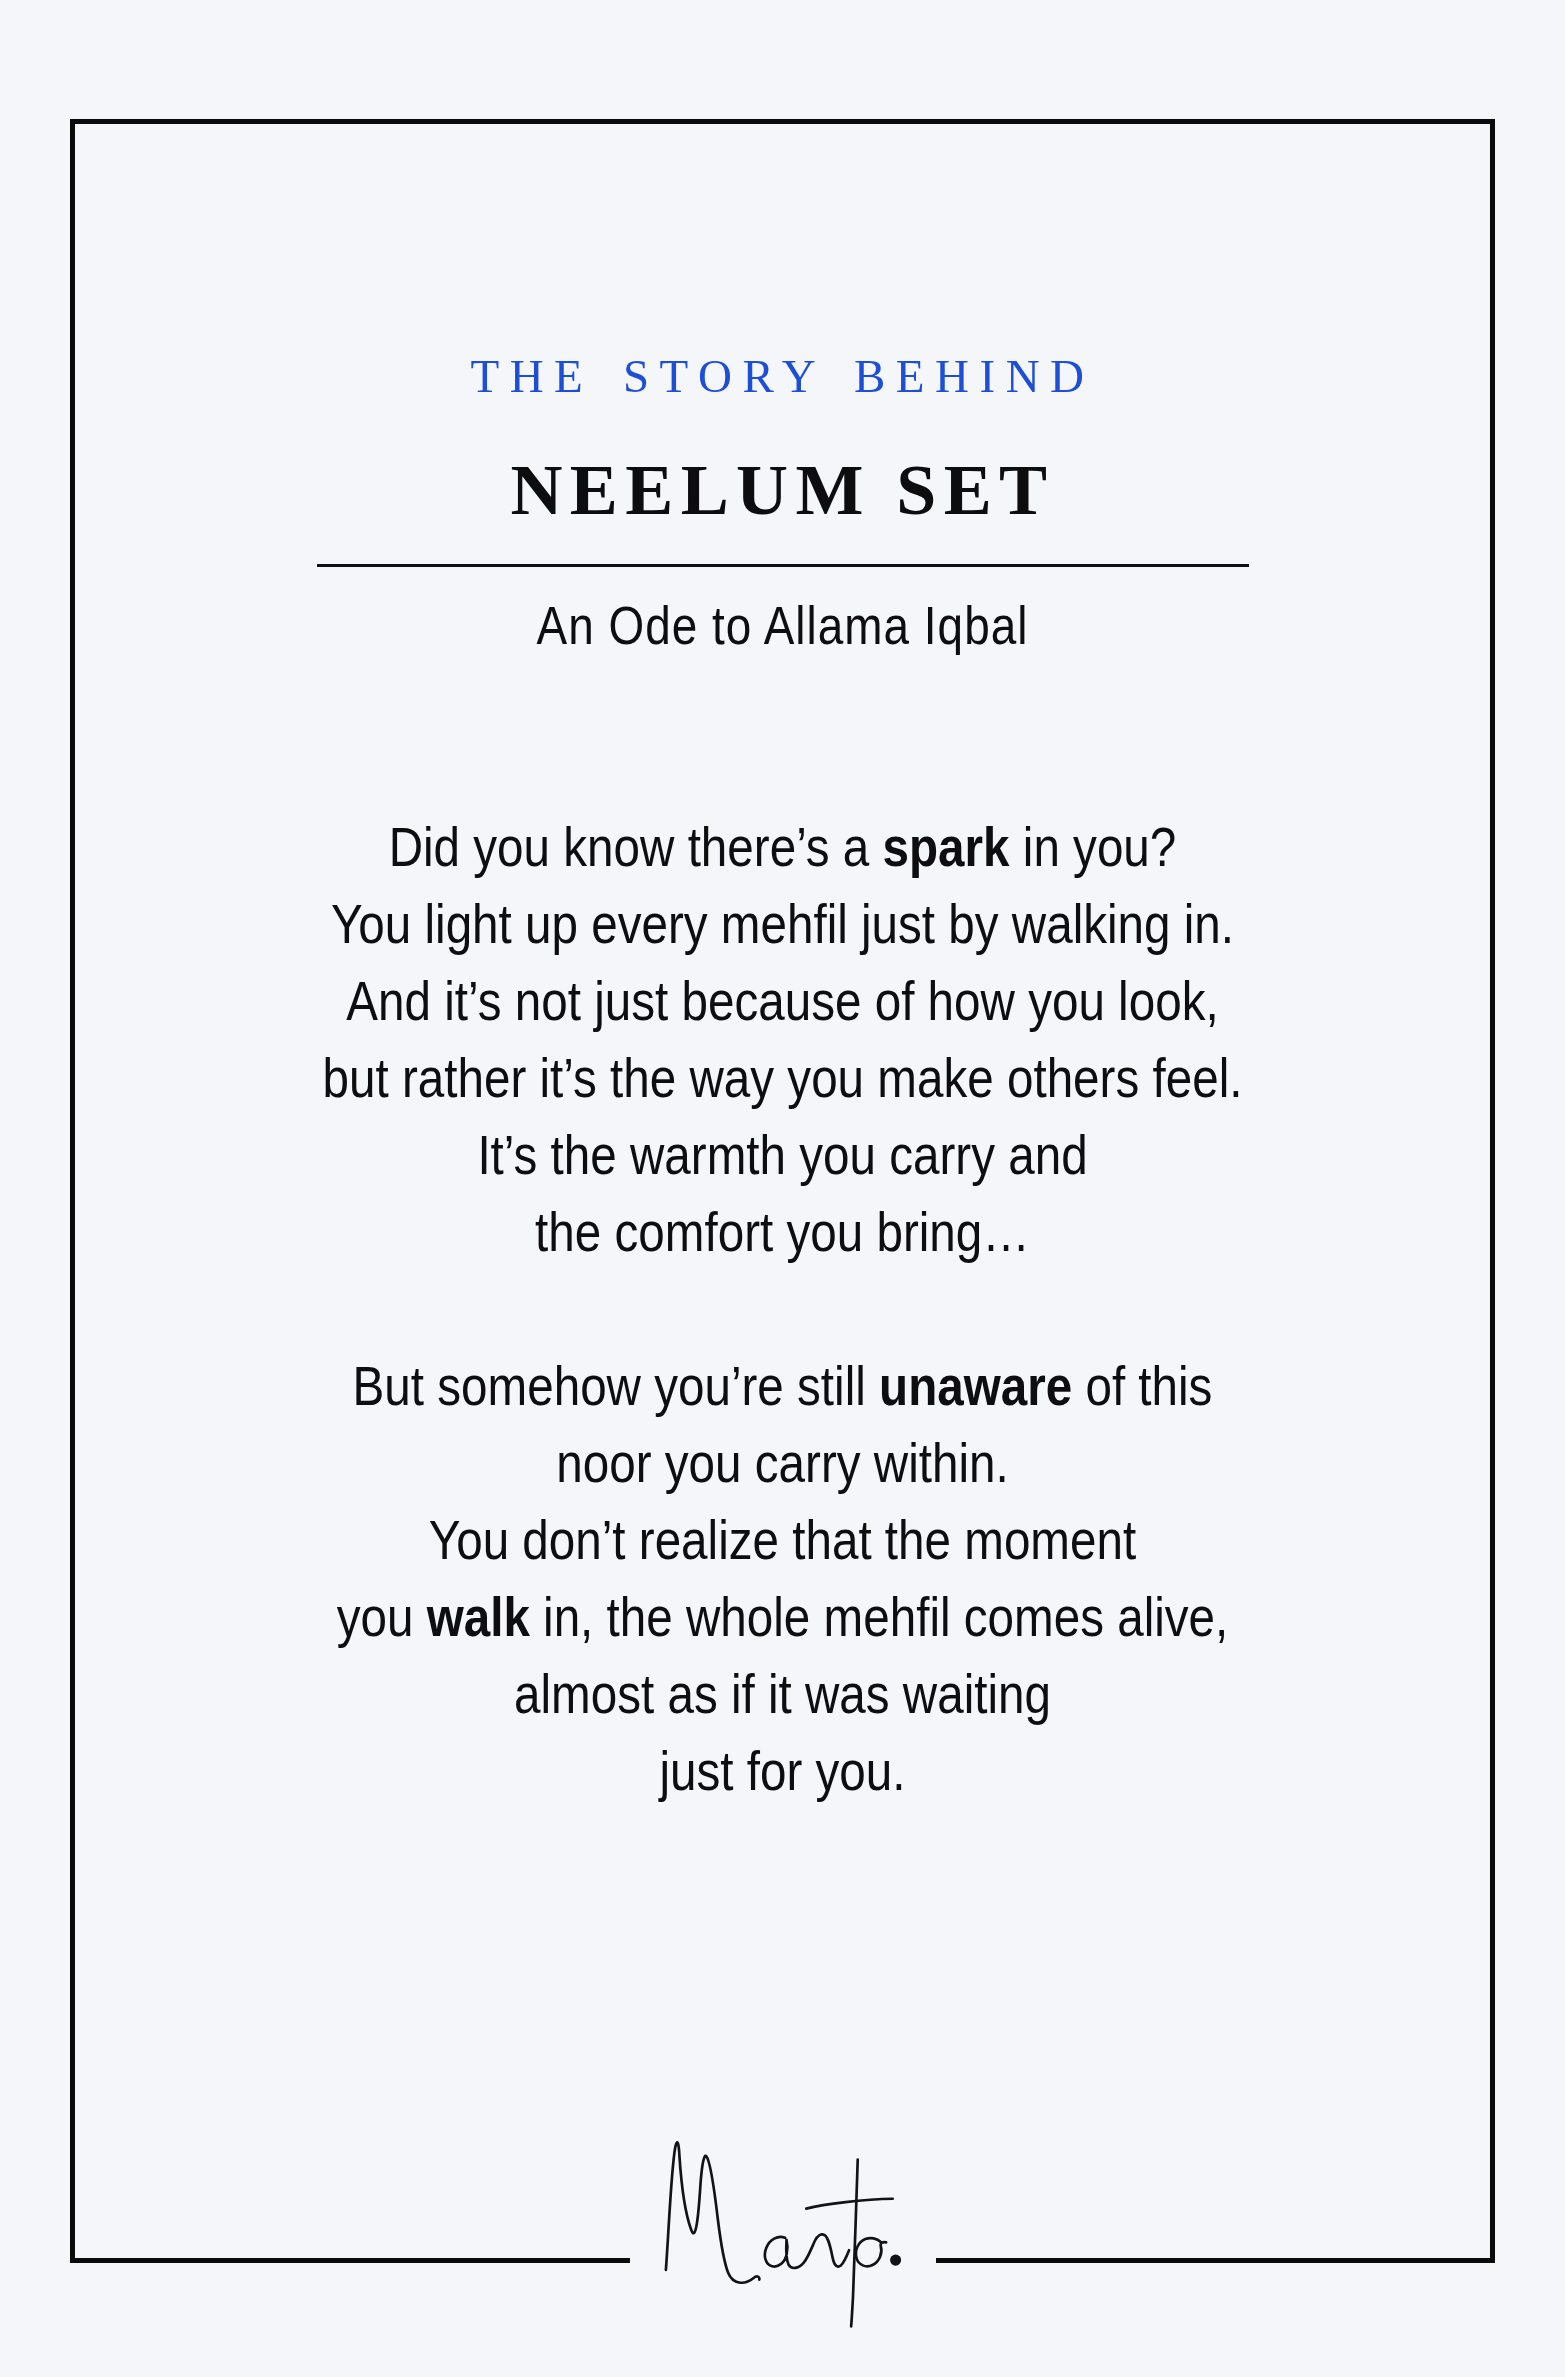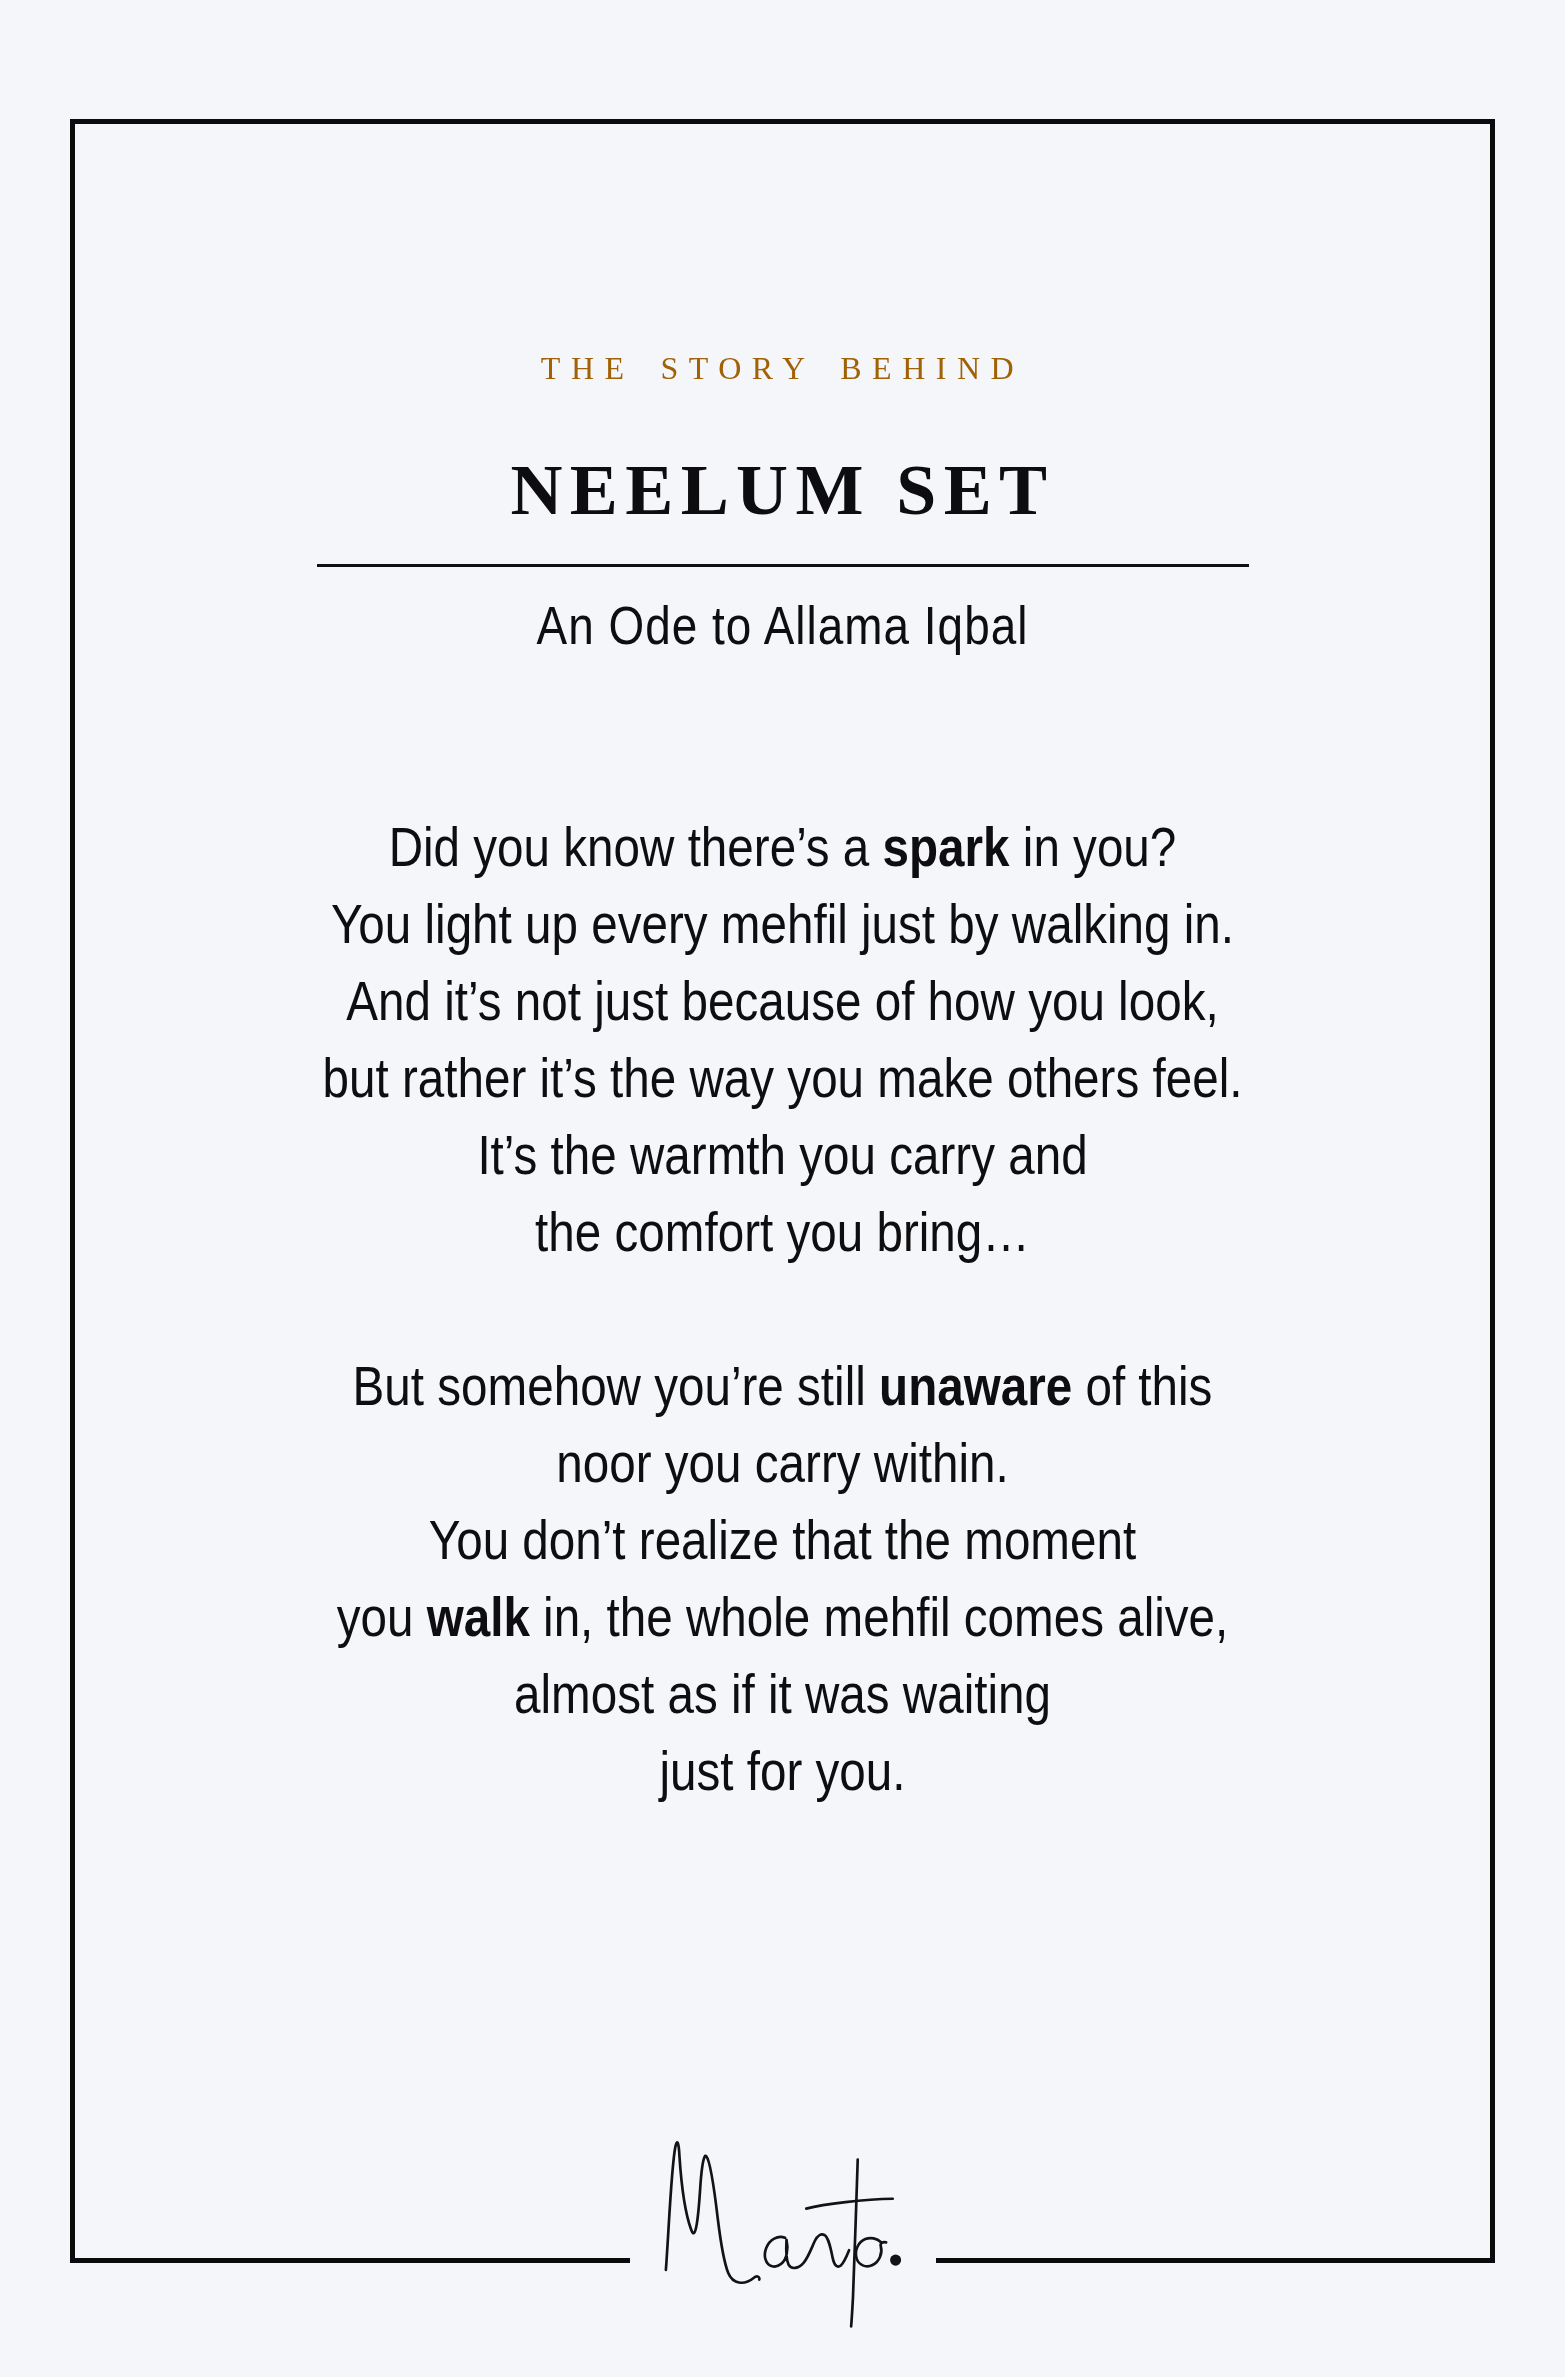--- a/index.html
+++ b/index.html
@@ -17,24 +17,24 @@
     left:70px;top:119px;
     width:1425px;height:2144px;
     border:5px solid #0b0b0c;
     box-sizing:border-box;
   }
   .eyebrow{
     position:absolute;
     top:351px;left:0;width:100%;
     text-align:center;
     font-family:"Liberation Serif","DejaVu Serif",serif;
-    font-size:32px;
+    font-size:47px;
     letter-spacing:10.5px;
     word-spacing:7.4px;
-    color:#a16207;
+    color:#1d4ed8;
     line-height:1.1;
   }
   .title{
     position:absolute;
     top:454px;left:0;width:100%;
     margin:0;
     text-align:center;
     font-family:"Liberation Serif","DejaVu Serif",serif;
     font-weight:700;
     font-size:72px;

